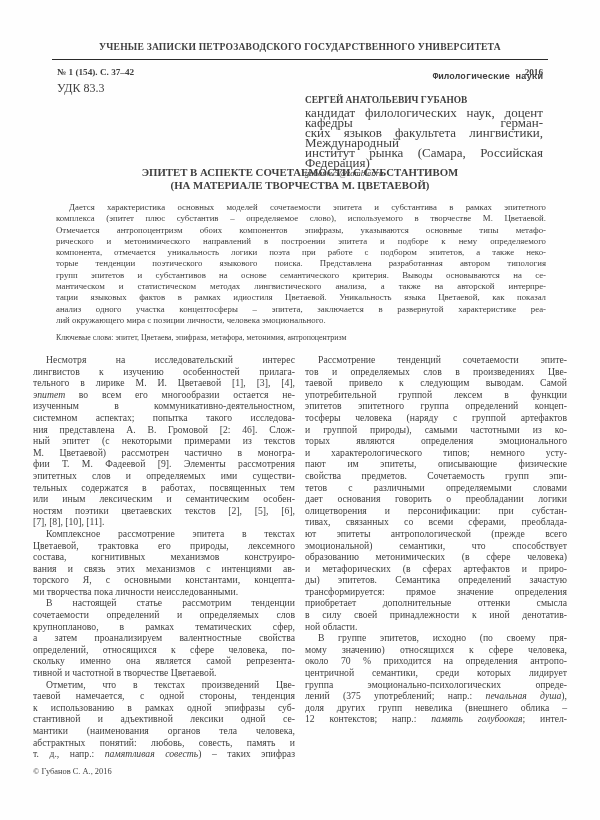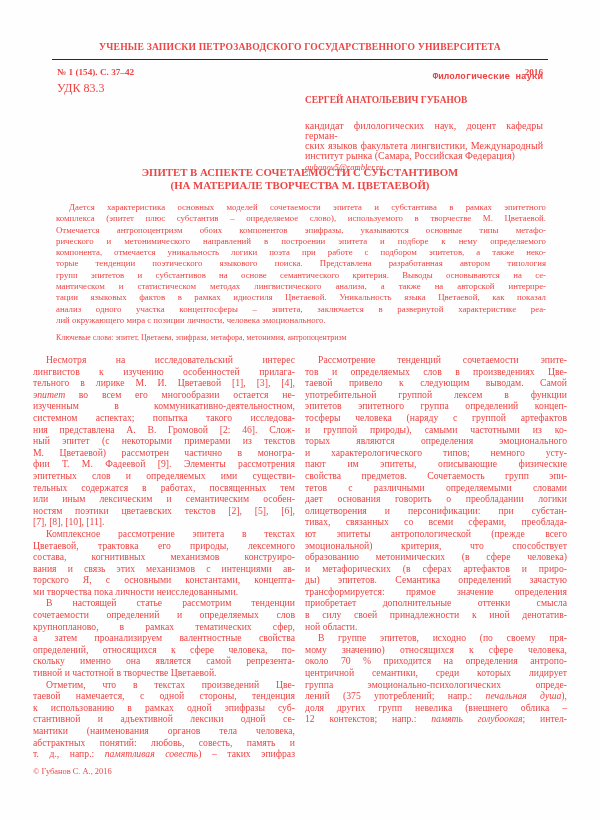--- a/index.html
+++ b/index.html
@@ -1,31 +1,31 @@
 <!DOCTYPE html>
 <html lang="ru"><head>
 <meta charset="utf-8">
 <style>
   html,body{margin:0;padding:0;background:#ffffff;}
   .page{
     position:relative;width:600px;height:820px;background:#fefefe;overflow:hidden;
-    font-family:"Liberation Serif","DejaVu Serif",serif;color:#ef4444;
+    font-family:"Liberation Serif","DejaVu Serif",serif;color:#404040;
     -webkit-font-smoothing:antialiased;
   }
   .abs{position:absolute;}
   .journal-header{top:41px;left:0;width:600px;text-align:center;font-weight:bold;font-size:9.6px;letter-spacing:.2px;}
   .rule{top:59px;left:52px;width:496px;border-top:1.2px solid #2a2a2a;height:0;}
   .issue-row{top:67px;left:57px;width:486px;height:12px;font-weight:bold;font-size:9.2px;}
   .issue-left{position:absolute;left:0;top:0;}
   .issue-center{position:absolute;left:0;top:4px;width:100%;text-align:right;font-family:Liberation Mono, monospace;}
   .issue-right{position:absolute;right:0;top:0;}
   .udk{top:81px;left:57px;font-size:12px;}
   .author-block{top:95px;left:305px;width:238px;}
   .author-name{font-weight:bold;font-size:9.4px;text-align:left;white-space:nowrap;}
-  .author-aff{margin-top:16px;font-size:10px;line-height:9.9px;}
+  .author-aff{margin-top:3px;font-size:13px;line-height:9.9px;}
   .author-email{margin-top:1px;font-size:8.6px;font-style:italic;}
   .article-title{top:166px;left:0;width:600px;text-align:center;font-weight:bold;font-size:10.8px;line-height:13px;}
   .abstract{top:202px;left:56px;width:490px;font-size:8.8px;line-height:11.3px;}
   .keywords{top:333px;left:56px;width:490px;font-size:7.9px;}
   .col{top:354px;width:262px;font-size:9.7px;line-height:11.6px;}
   .col-left{left:33px;}
   .col-right{left:305px;}
   .copyright{top:767px;left:33px;font-size:8.4px;}
   .bline{text-align:justify;text-align-last:justify;}
   .bline.fin{text-align-last:left;}
@@ -142,21 +142,21 @@
         <div class="bline"><span>и группой природы), самыми частотными из ко-</span></div>
         <div class="bline"><span>торых являются определения эмоционального</span></div>
         <div class="bline"><span>и характерологического типов; немного усту-</span></div>
         <div class="bline"><span>пают им эпитеты, описывающие физические</span></div>
         <div class="bline"><span>свойства предметов. Сочетаемость групп эпи-</span></div>
         <div class="bline"><span>тетов с различными определяемыми словами</span></div>
         <div class="bline"><span>дает основания говорить о преобладании логики</span></div>
         <div class="bline"><span>олицетворения и персонификации: при субстан-</span></div>
         <div class="bline"><span>тивах, связанных со всеми сферами, преоблада-</span></div>
         <div class="bline"><span>ют эпитеты антропологической (прежде всего</span></div>
-        <div class="bline"><span>эмоциональной) критерия, что способствует</span></div>
+        <div class="bline"><span>эмоциональной) семантики, что способствует</span></div>
         <div class="bline"><span>образованию метонимических (в сфере человека)</span></div>
         <div class="bline"><span>и метафорических (в сферах артефактов и приро-</span></div>
         <div class="bline"><span>ды) эпитетов. Семантика определений зачастую</span></div>
         <div class="bline"><span>трансформируется: прямое значение определения</span></div>
         <div class="bline"><span>приобретает дополнительные оттенки смысла</span></div>
         <div class="bline"><span>в силу своей принадлежности к иной денотатив-</span></div>
         <div class="bline fin"><span>ной области.</span></div>
       </div>
       <div class="para">
         <div class="bline ind"><span>В группе эпитетов, исходно (по своему пря-</span></div>

